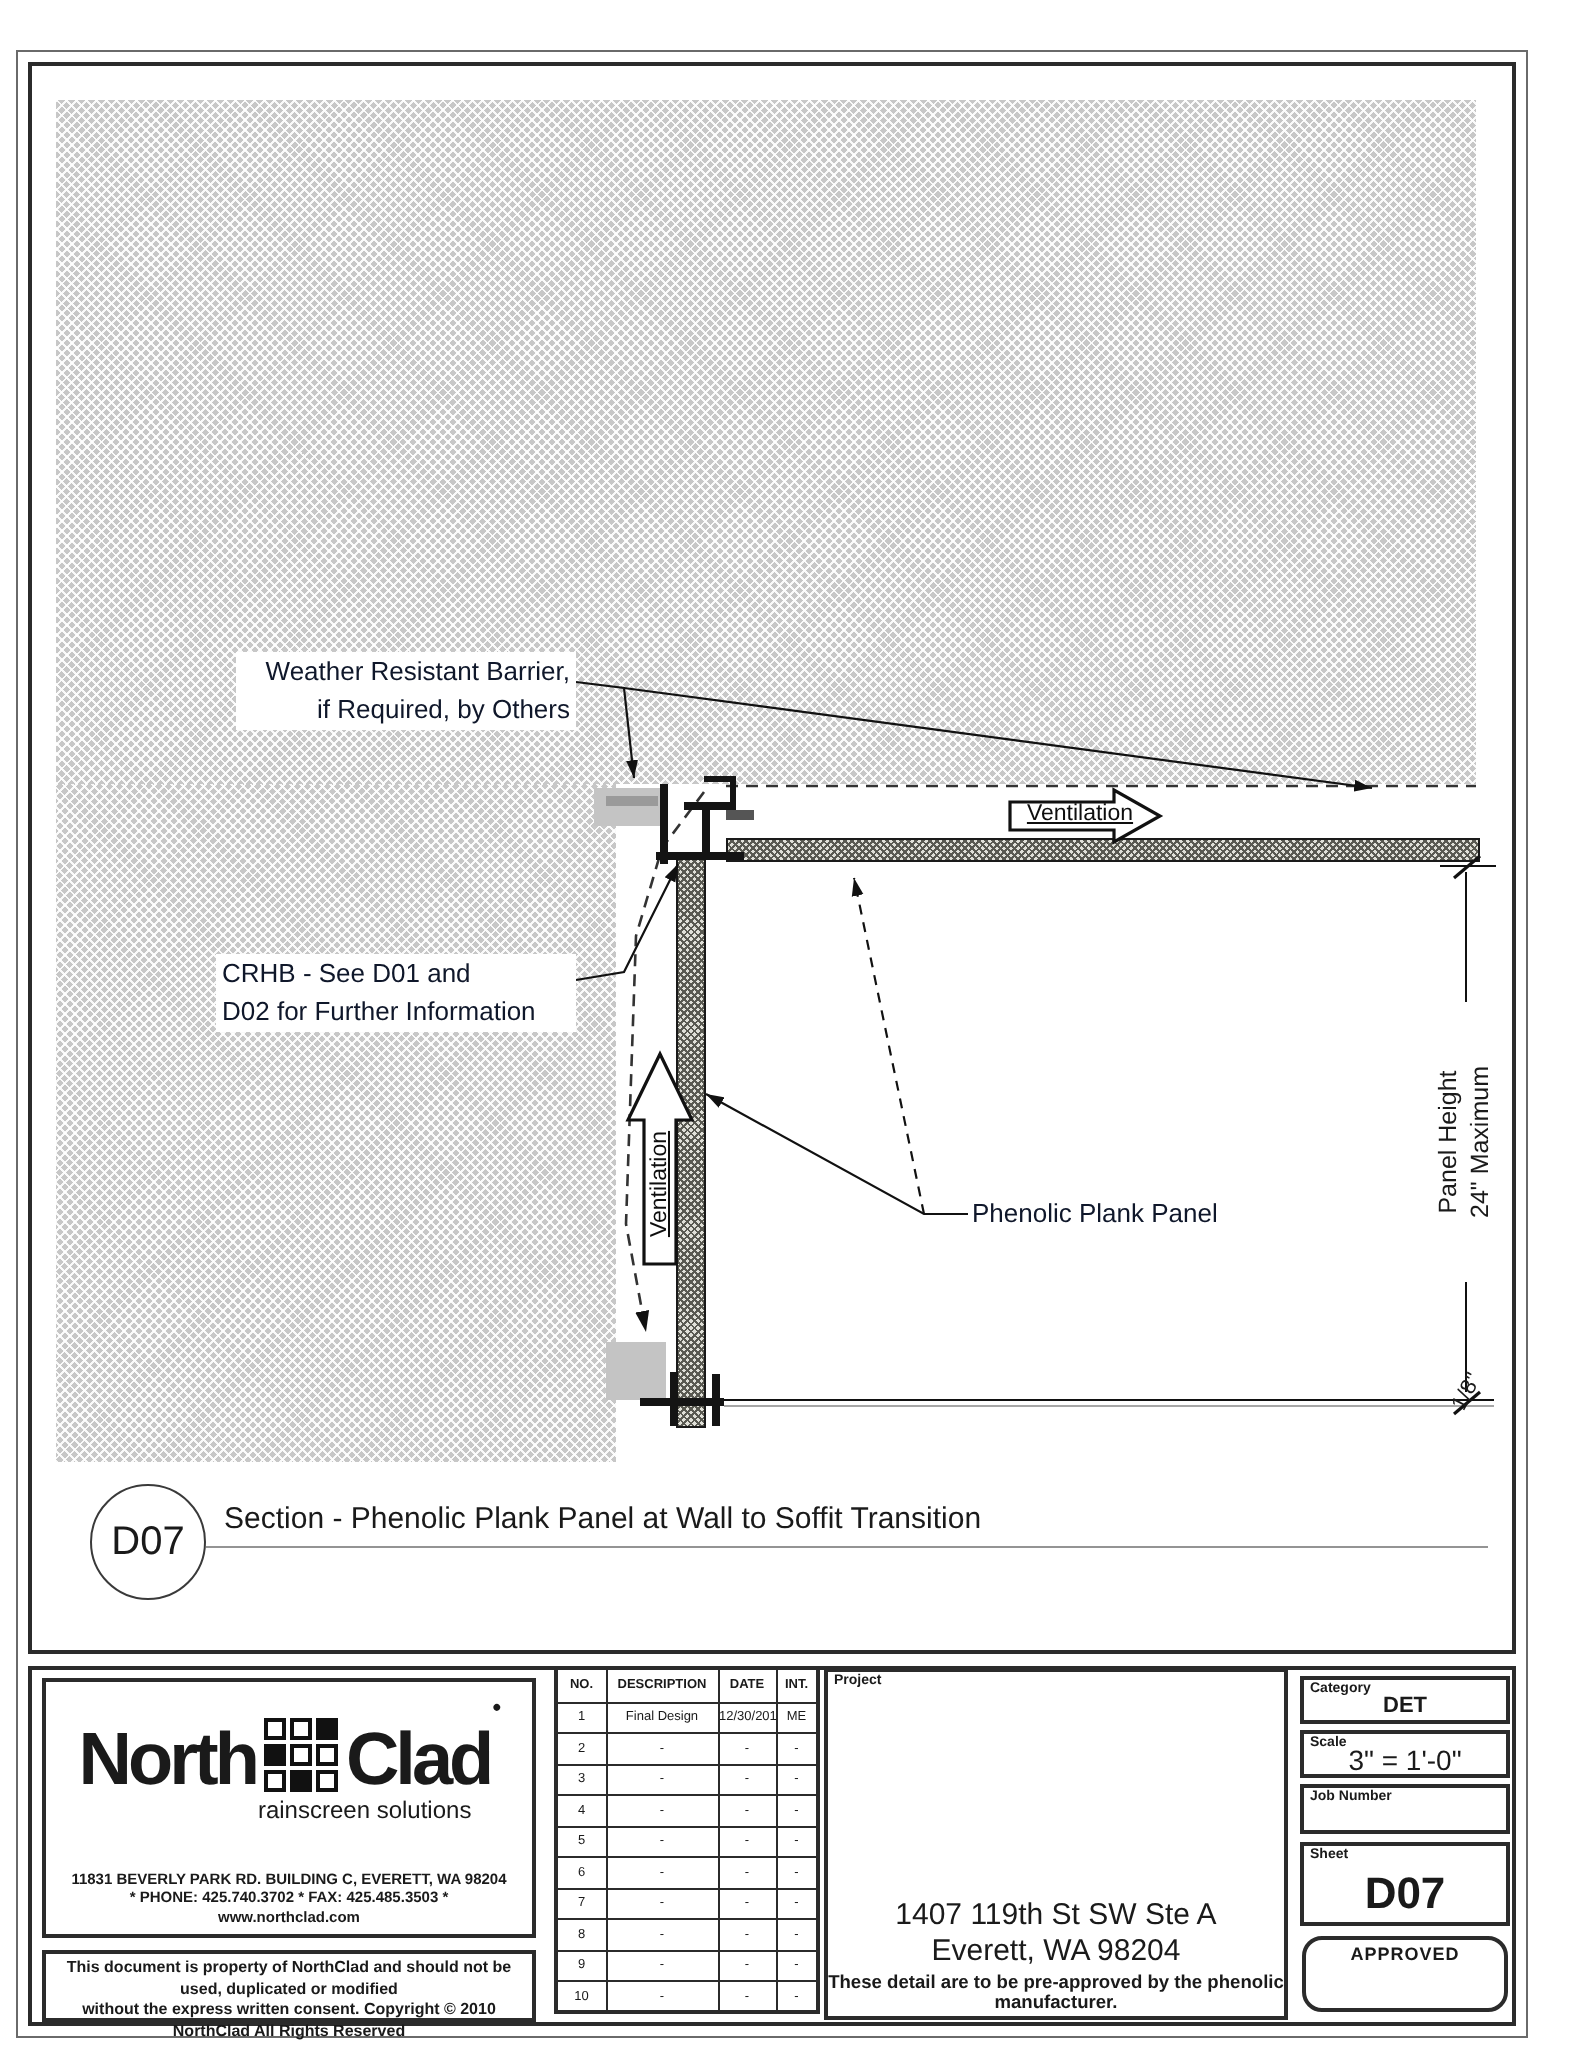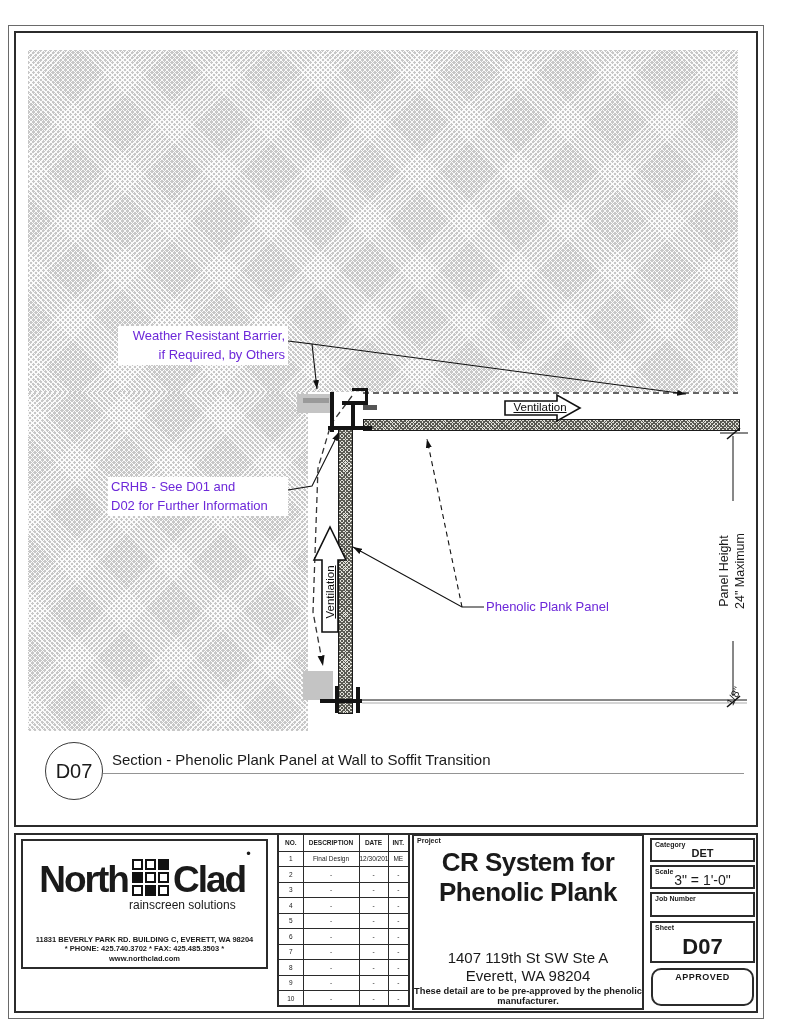--- a/index.html
+++ b/index.html
@@ -23,21 +23,21 @@
   .panel { position: absolute; border: 1px solid #1a1a1a; background-color: #e0e0d8;
     background-image:
       repeating-linear-gradient(45deg, #5a5a52 0 1px, transparent 1px 2.5px),
       repeating-linear-gradient(-45deg, #5a5a52 0 1px, transparent 1px 2.5px); }
   .soffit-panel { left: 363px; top: 419px; width: 377px; height: 12px; }
   .vertical-panel { left: 338px; top: 428px; width: 15px; height: 286px; }
 
   .overlay { position: absolute; left: 0; top: 0; width: 791px; height: 1024px; pointer-events: none; }
 
   
-  .lbl { position: absolute; font-size: 13px; line-height: 18.5px; background: #fff; color: #6d28d9; }
+  .lbl { position: absolute; font-size: 13px; line-height: 18.5px; background: #fff; color: #0f172a; }
   .wrb-lbl { left: 118px; top: 326px; width: 170px; text-align: right; padding: 1px 3px; }
   .crhb-lbl { left: 108px; top: 477px; width: 180px; text-align: left; padding: 1px 3px; }
   .phen-lbl { left: 486px; top: 598px; width: 150px; background: transparent; }
   .vent-text { position: absolute; font-size: 11.5px; text-decoration: underline; color: #0e0e0e; width: 70px; text-align: center; }
   .vent-h-text { left: 505px; top: 401px; }
   .vent-v-text { left: 295px; top: 586px; transform: rotate(-90deg); }
   .ph-lbl { position: absolute; left: 663px; top: 554px; width: 140px; height: 34px; transform: rotate(-90deg);
     text-align: center; font-size: 12.5px; line-height: 16px; background: #fff; }
   .gap-lbl { position: absolute; left: 724px; top: 690px; transform: rotate(-62deg); font-size: 11px; }
 
@@ -200,20 +200,25 @@
       </div>
       <div class="nc-tagline">rainscreen solutions</div>
     </div>
     <div class="nc-address">
       <div>11831 BEVERLY PARK RD. BUILDING C, EVERETT, WA 98204</div>
       <div>* PHONE: 425.740.3702 * FAX: 425.485.3503 *</div>
       <div>www.northclad.com</div>
     </div>
   </div>
 
+  <div class="box cp-box">
+    <div>This document is property of NorthClad and should not be used, duplicated or modified</div>
+    <div>without the express written consent.  Copyright © 2010</div>
+    <div>NorthClad All Rights Reserved</div>
+  </div>
 
   <table class="rev-table">
     <colgroup>
         <col class="col-no">
         <col class="col-desc">
         <col class="col-date">
         <col class="col-int">
       </colgroup>
     <thead>
       <tr>
@@ -282,24 +287,20 @@
           <td>10</td>
           <td>-</td>
           <td>-</td>
           <td>-</td>
         </tr>
       </tbody>
   </table>
 
   <div class="box proj-box">
     <div class="tiny-label">Project</div>
-    <div class="proj-title">
-      <div>CR System for</div>
-      <div>Phenolic Plank</div>
-    </div>
     <div class="proj-address">
       <div>1407 119th St SW Ste A</div>
       <div>Everett, WA 98204</div>
     </div>
     <div class="proj-note">These detail are to be pre-approved by the phenolic manufacturer.</div>
   </div>
 
   <div class="box field-box cat-box">
     <div class="tiny-label">Category</div>
     <div class="field-value cat-value">DET</div>

